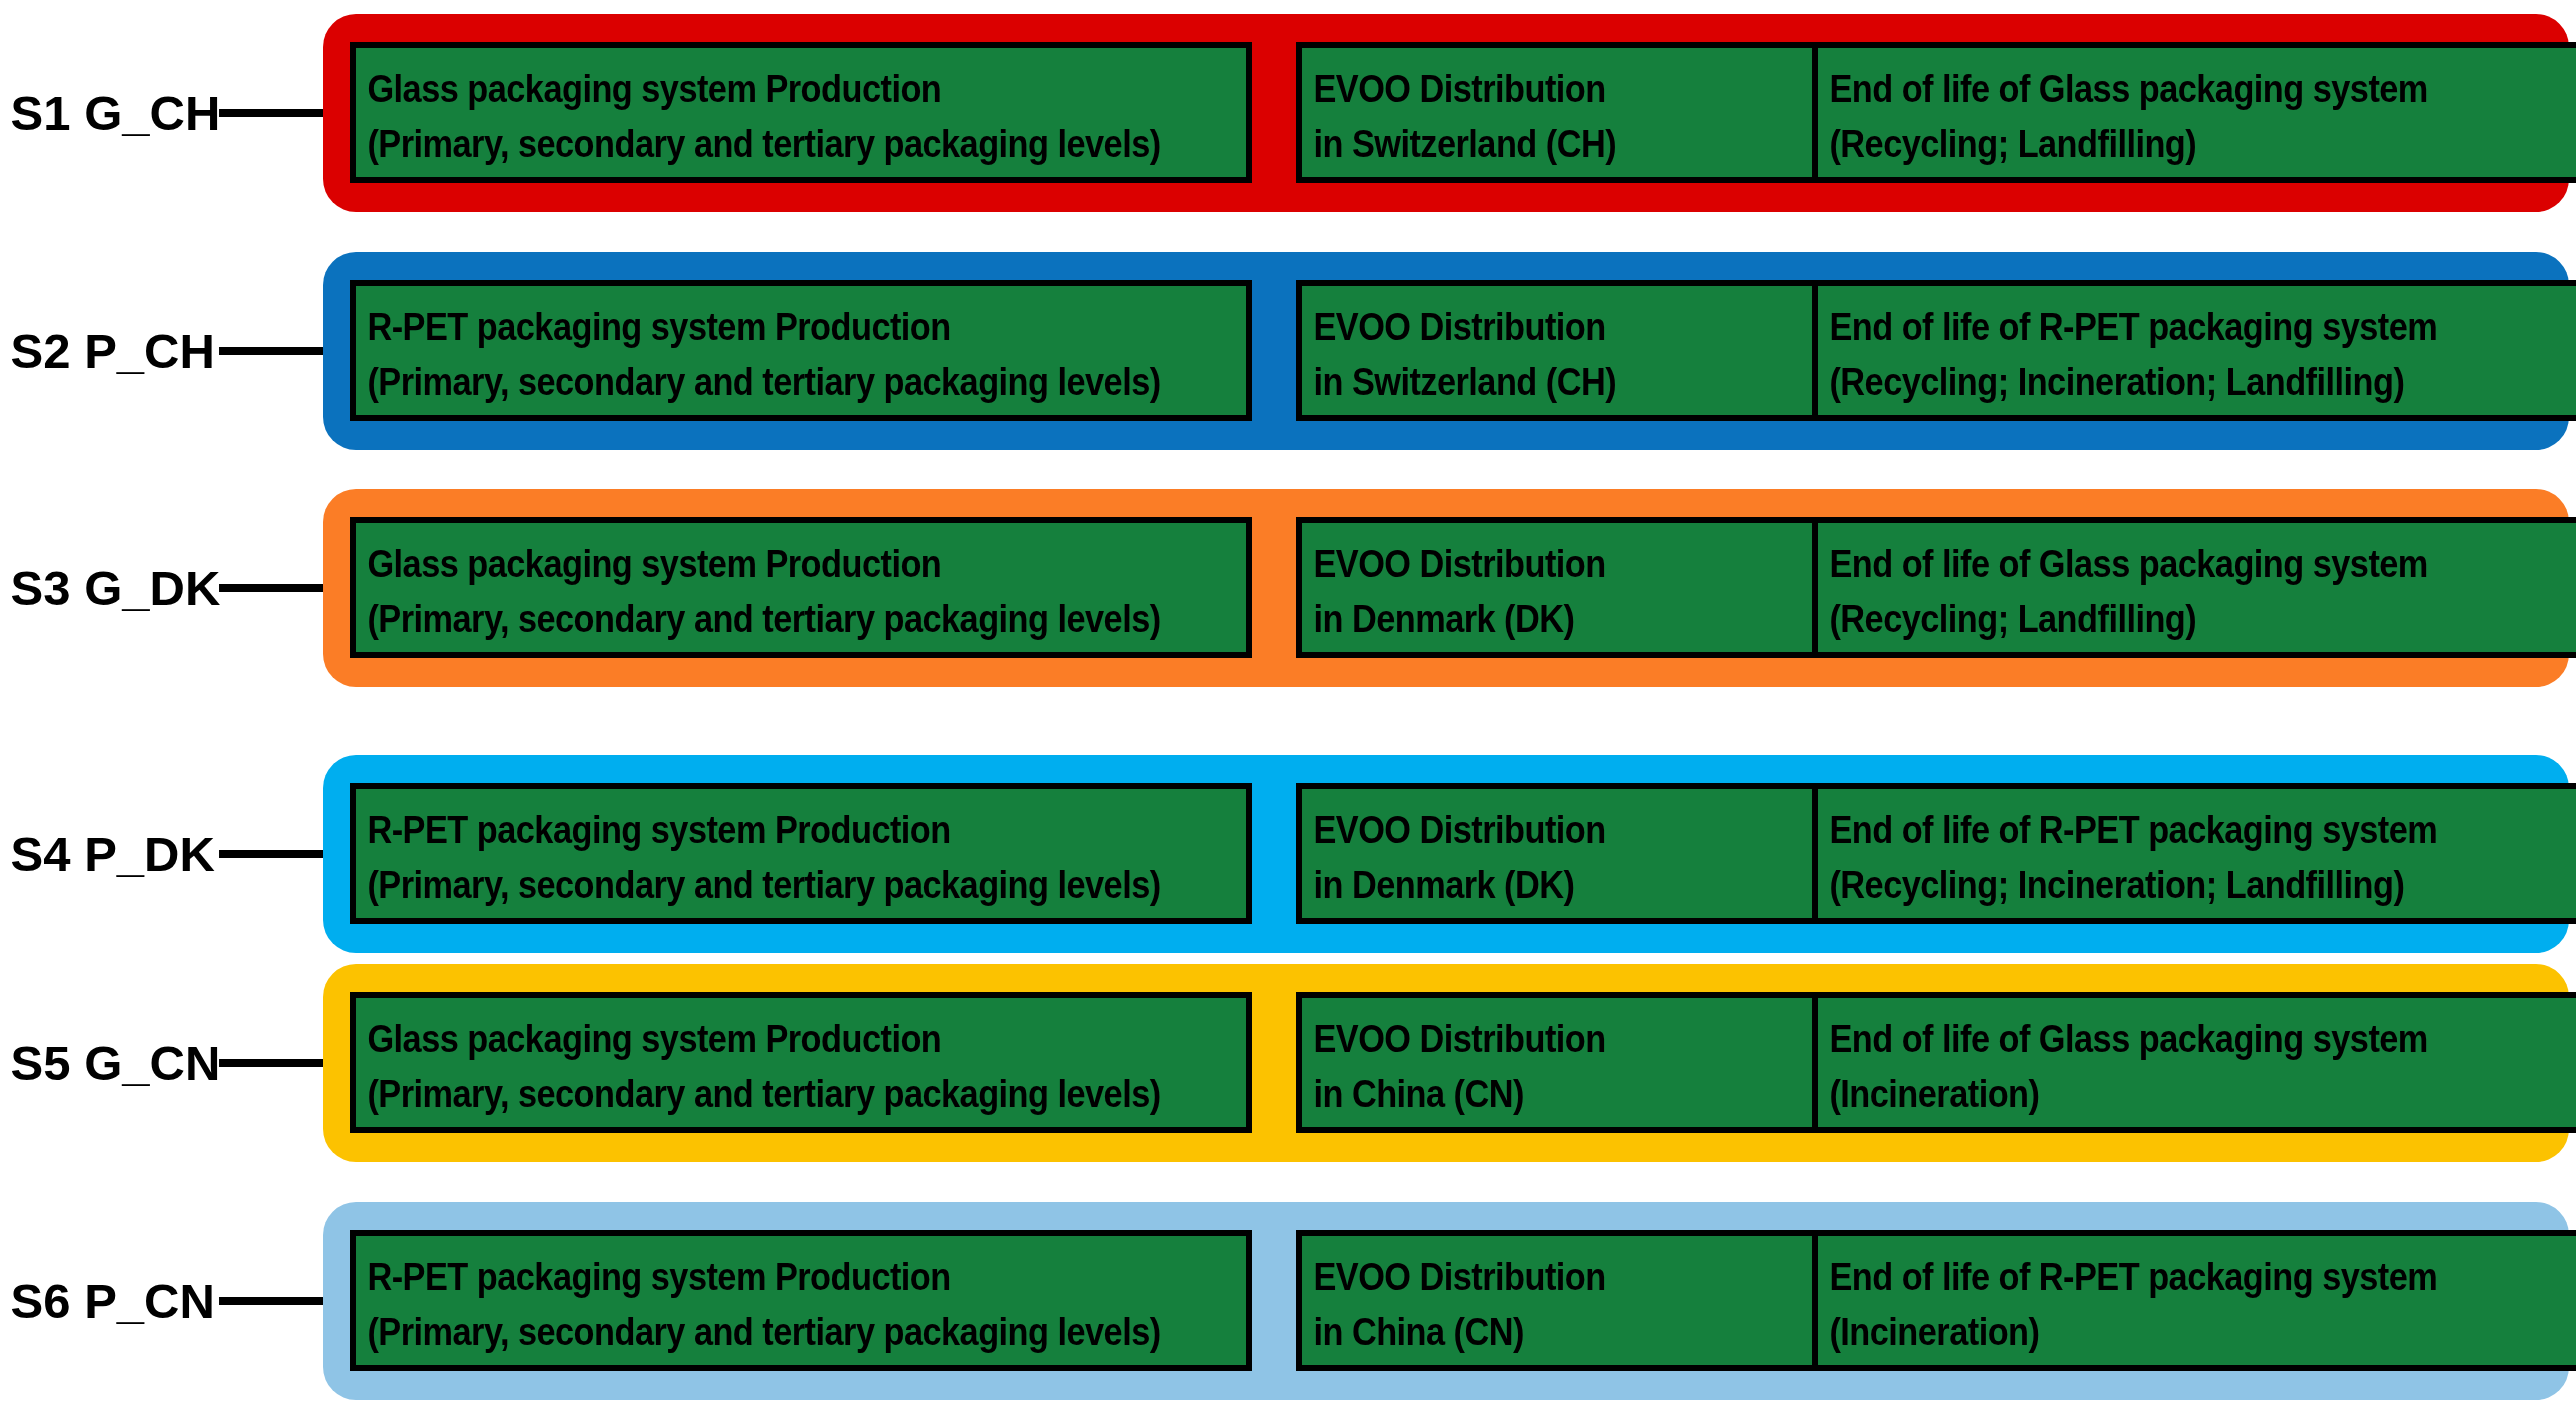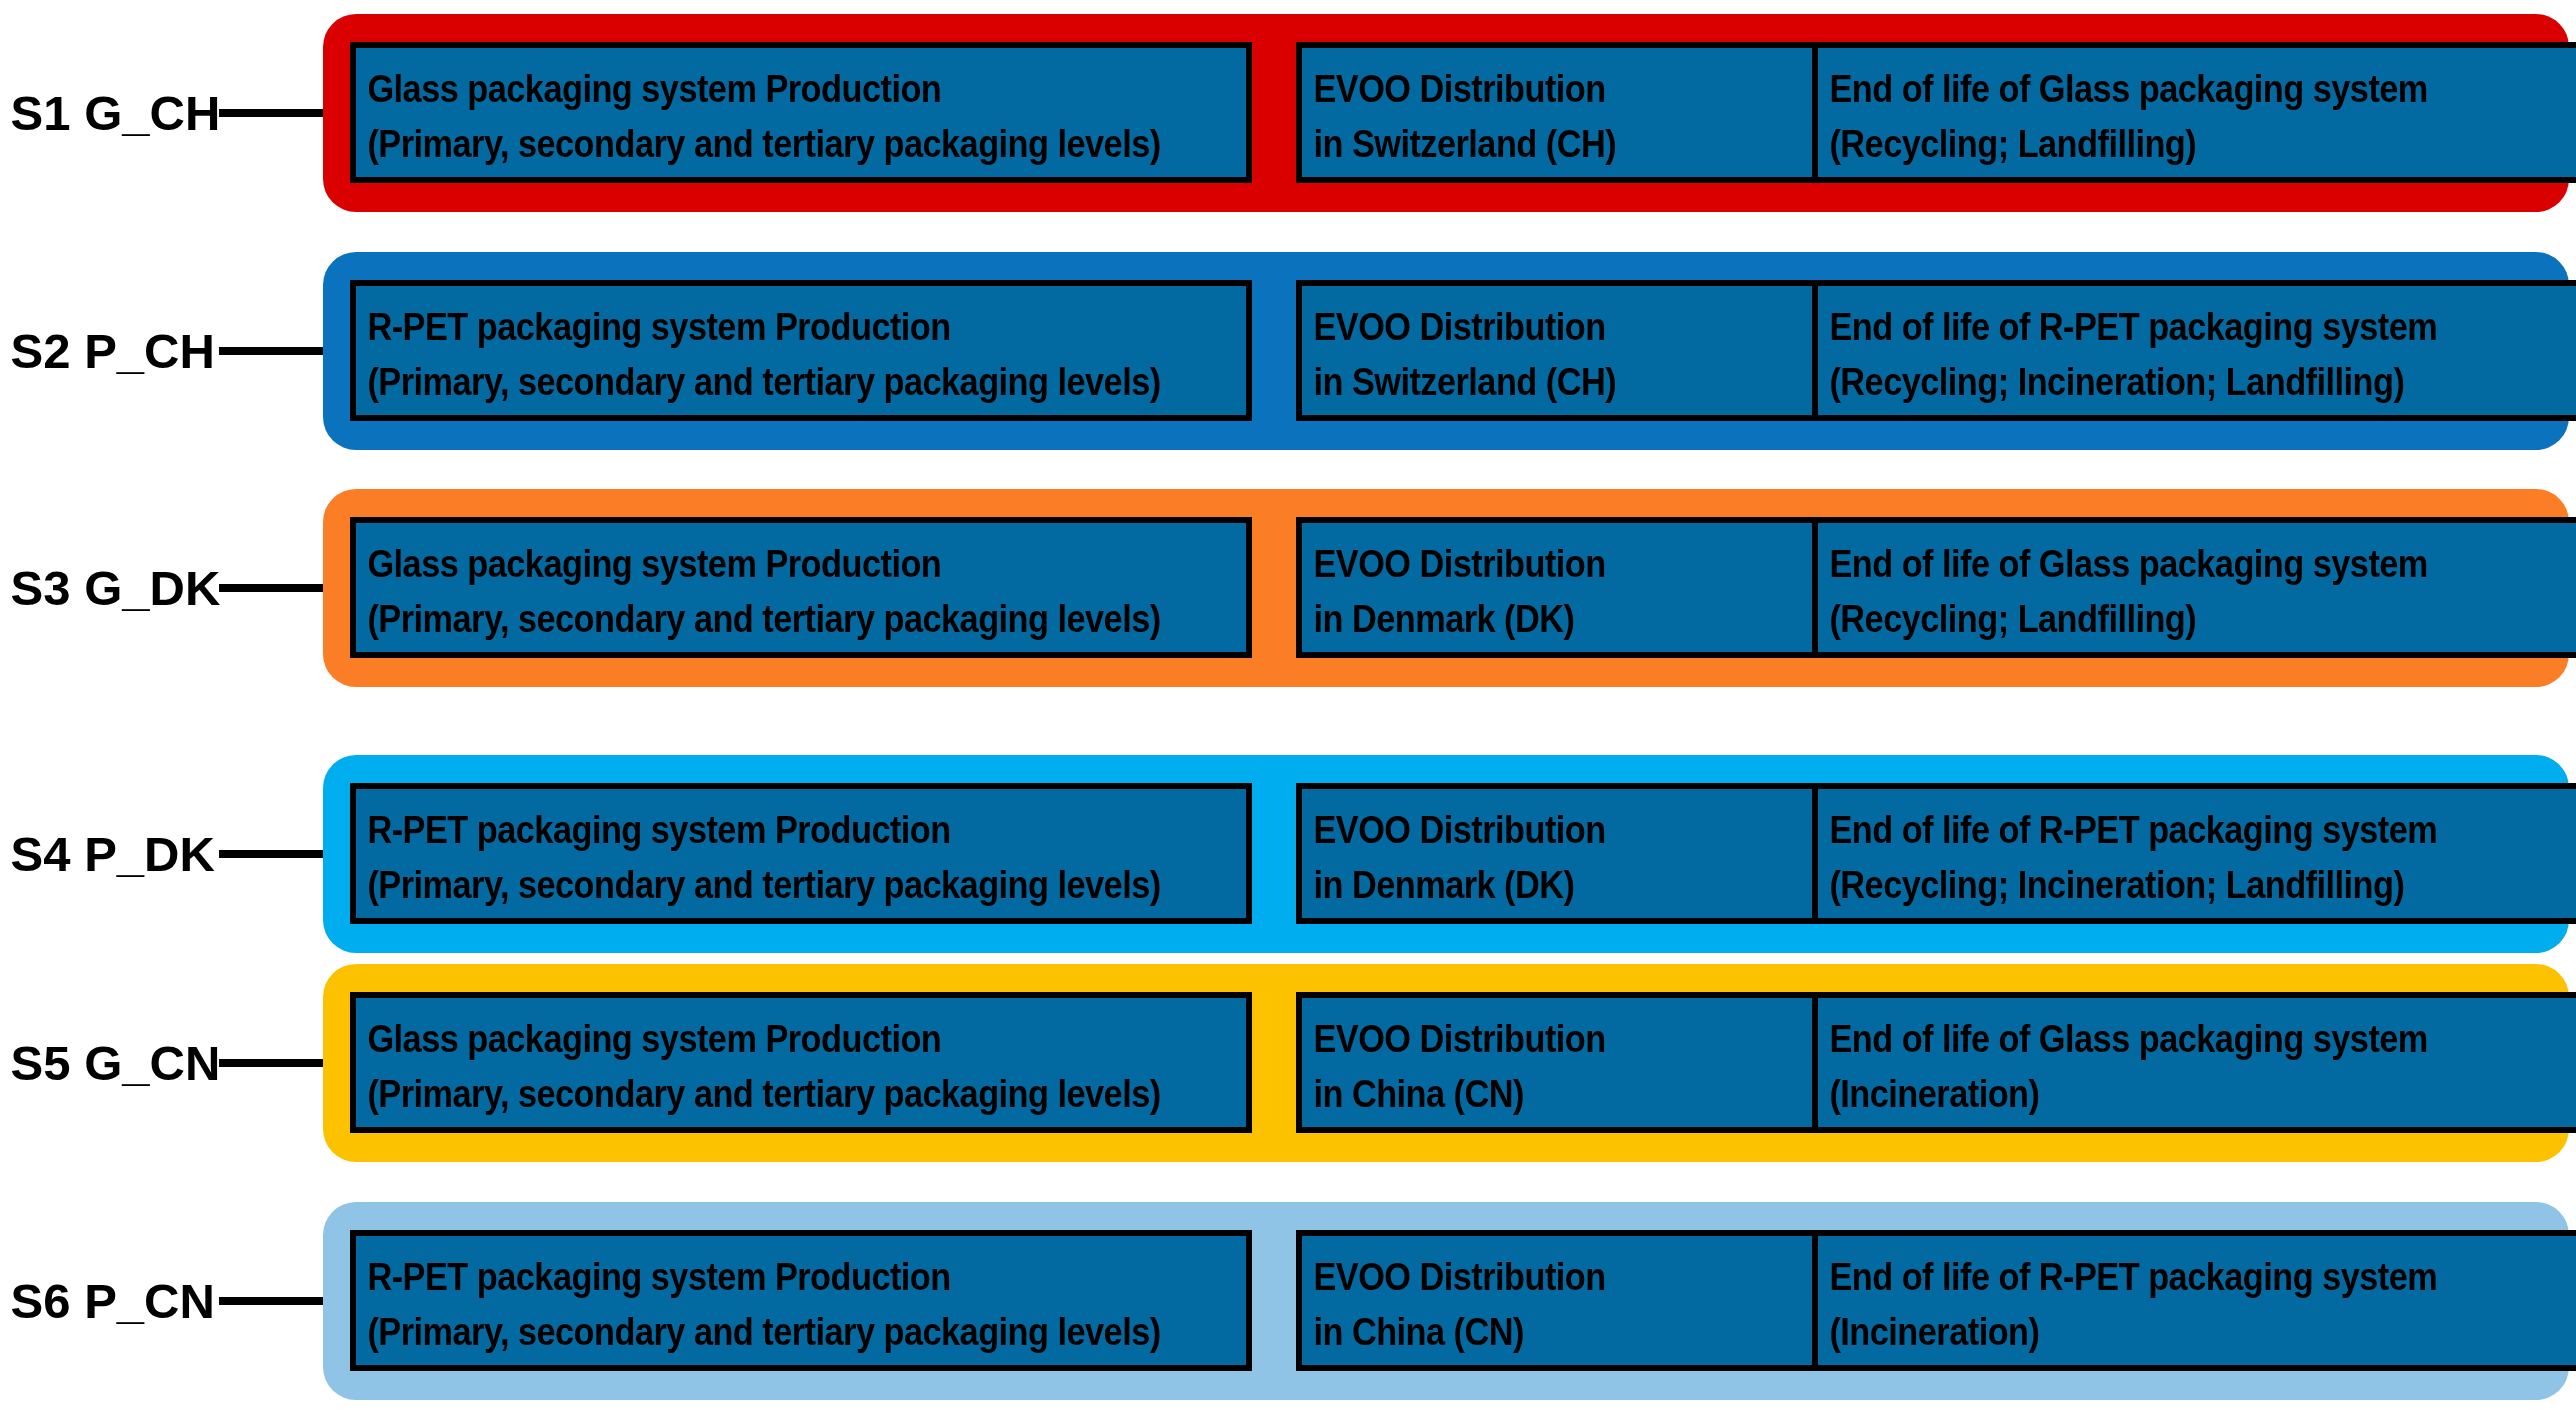--- a/index.html
+++ b/index.html
@@ -45,21 +45,21 @@
     left: 323px;
     top: 0;
     width: 2246px;
     height: 198px;
     border-radius: 33px;
   }
   .box {
     position: absolute;
     top: 28px;
     height: 141px;
-    background: #0369a1;
+    background: #15803d;
     border: 6.5px solid #000000;
     box-sizing: border-box;
     overflow: visible;
   }
   .box-production   { left: 26.5px;   width: 902px; }
   .box-distribution { left: 973px; width: 551px;  }
   .box-eol          { left: 1489px; width: 873px; }
   .box-text {
     padding: 13px 0 0 13px;
     font-size: 39px;

